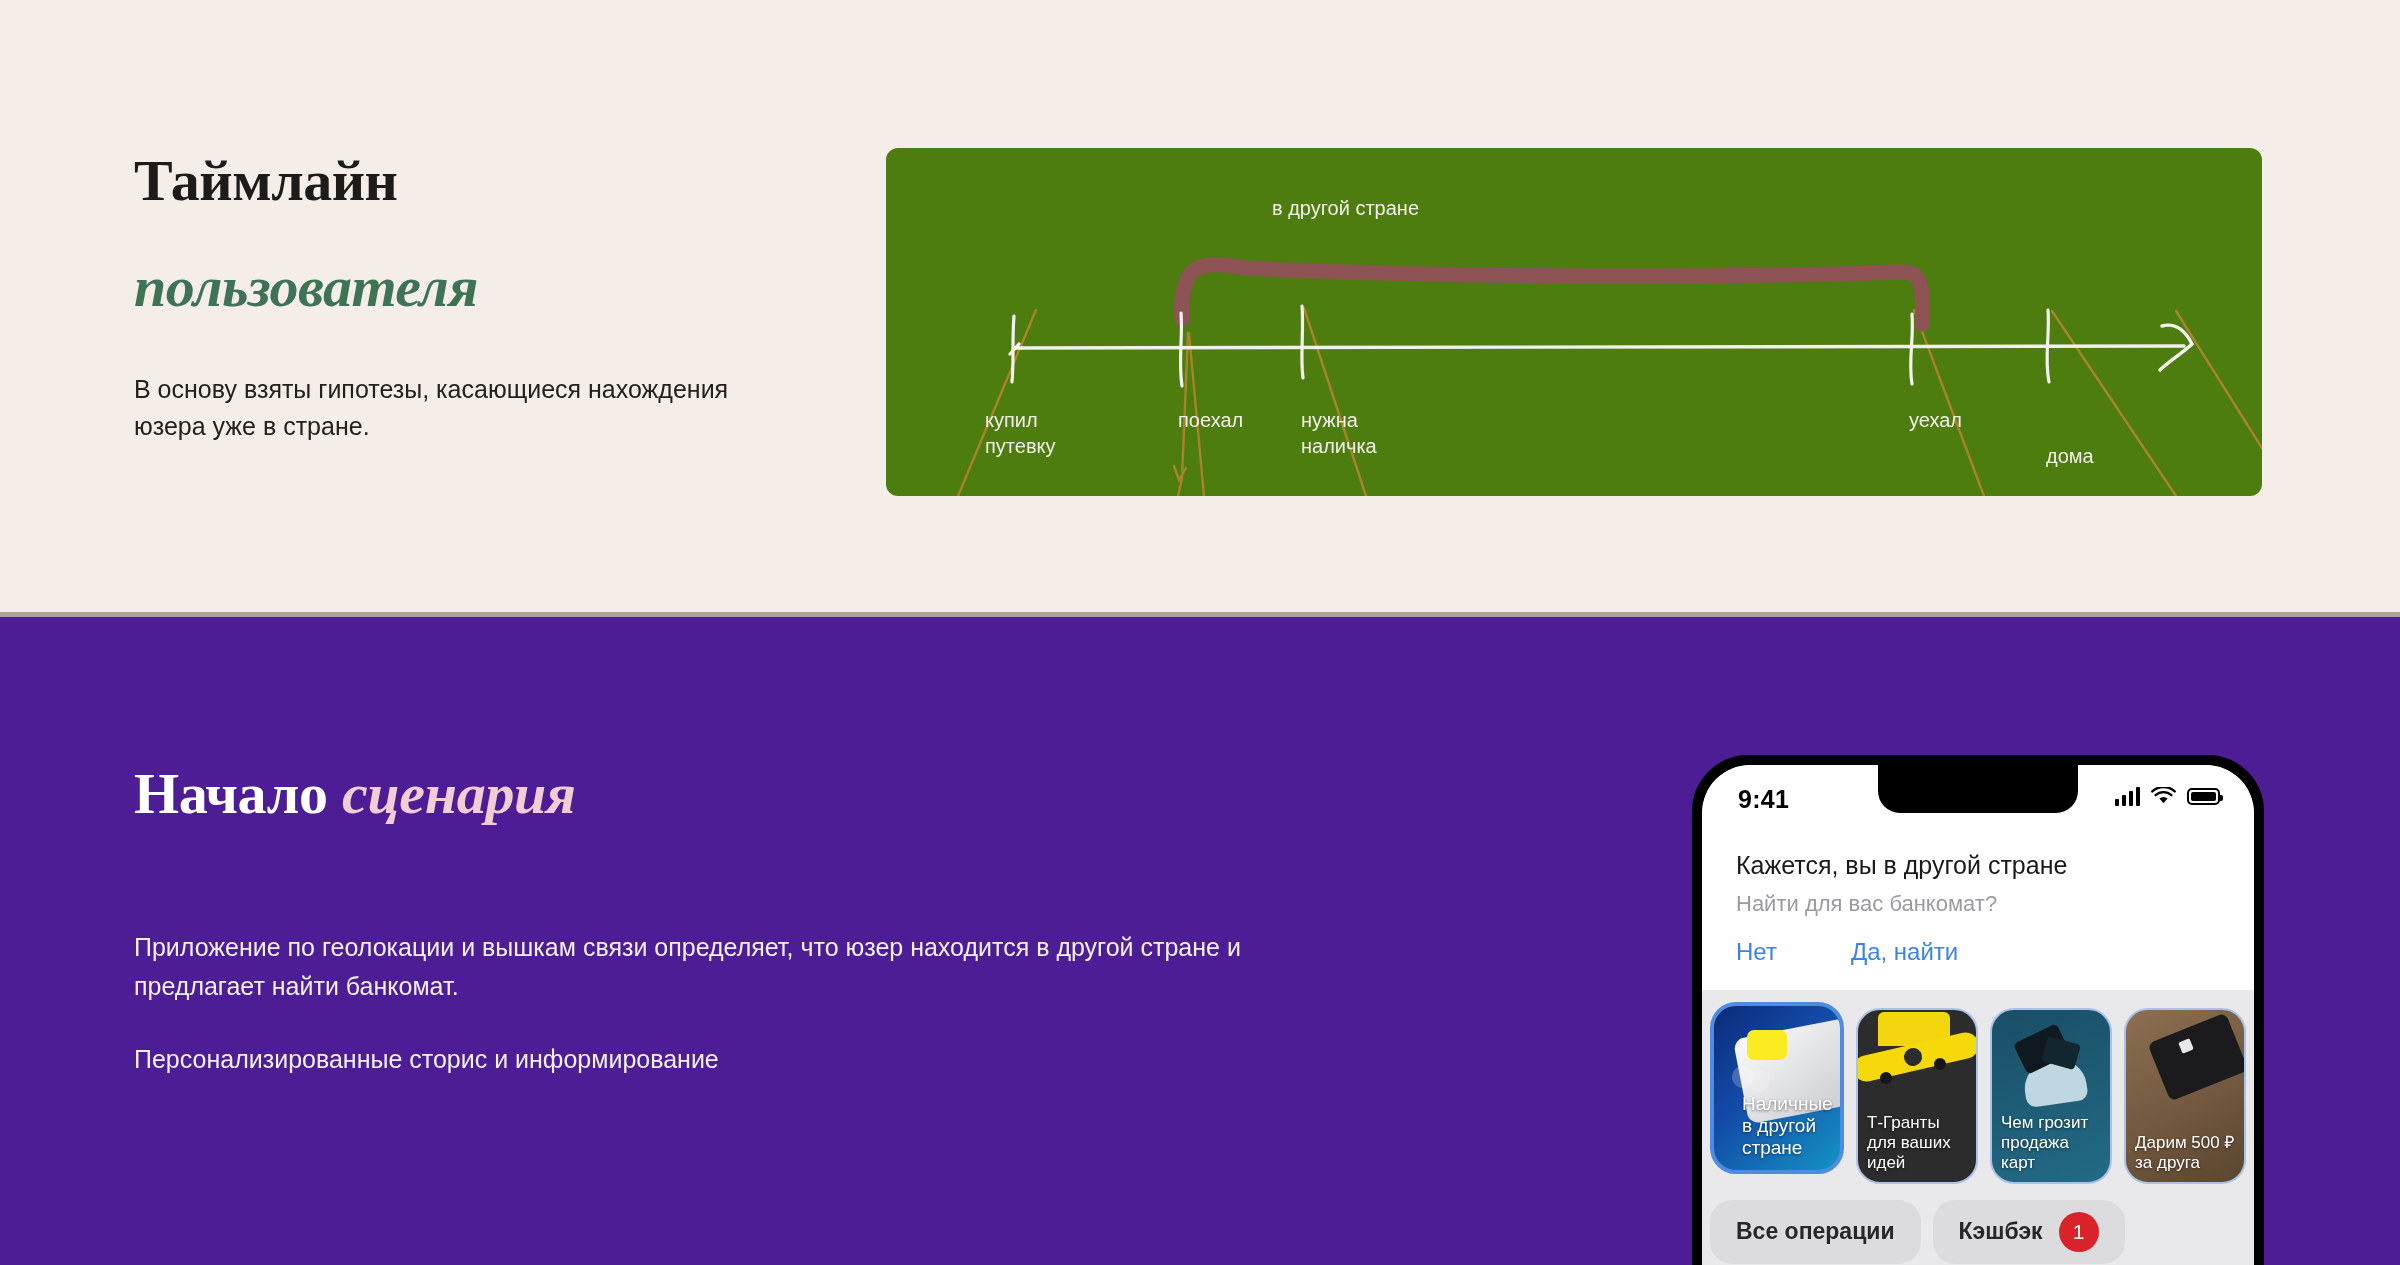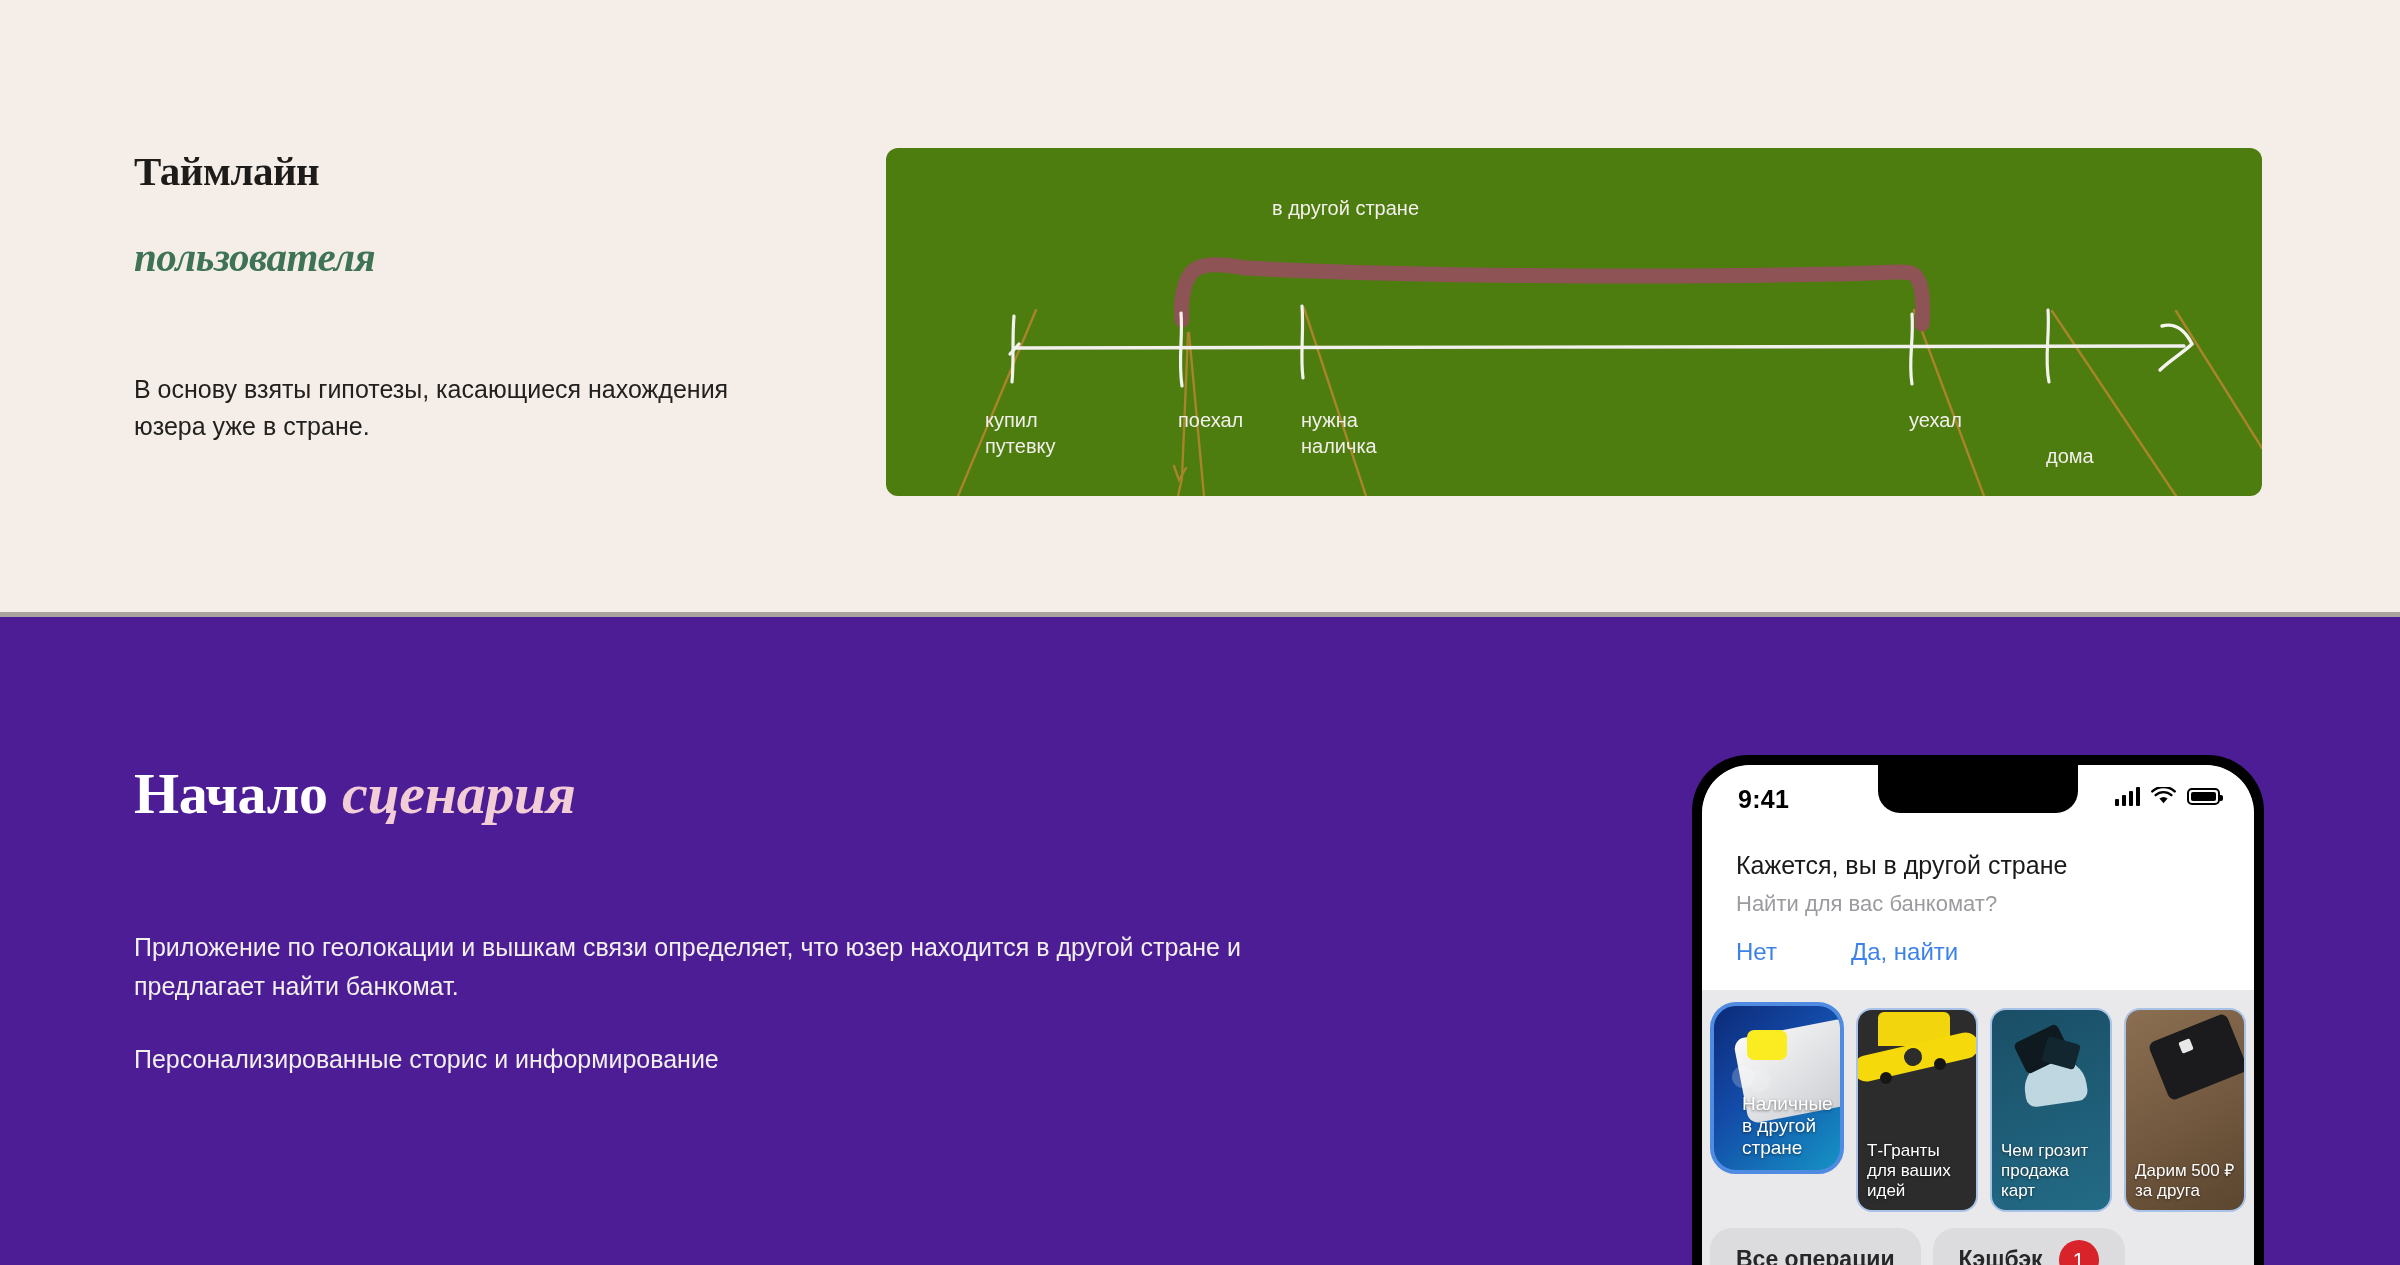--- a/index.html
+++ b/index.html
@@ -17,21 +17,21 @@
     background:#F5EEE8;
   }
   .top-divider {
     position:absolute; left:0; top:612px; width:2400px; height:5px;
     background:#A8A39E;
   }
 
   .headline-top {
     position:absolute; left:134px; top:148px; width:640px;
     font-family:"Liberation Serif", serif;
-    font-size:41px; line-height:1.13; font-weight:700;
+    font-size:58px; line-height:1.13; font-weight:700;
     color:#1D1C1B; letter-spacing:-0.5px;
   }
   .headline-top .accent-green {
     display:block; color:#3E7355; font-style:italic; font-weight:700;margin-top:40px;
   }
 
   .body-top {
     position:absolute; left:134px; top:371px; width:600px;
     font-size:25px; line-height:1.48; color:#23211F;
   }
@@ -126,21 +126,21 @@
   .notif-title { font-size:25px; color:#1A1A1A; line-height:1.3; }
   .notif-sub { font-size:22px; color:#9B9B9F; margin-top:9px; }
   .notif-actions { display:flex; gap:74px; margin-top:21px; }
   .notif-btn { font-size:24px; color:#3C82E8; cursor:pointer; }
 
   .stories {
     position:relative; height:auto; padding:18px 0 0 0;
     display:flex; gap:12px; padding-left:8px;
   }
   .story {
-    position:relative; width:122px; height:204px; border-radius:16px;
+    position:relative; width:122px; height:176px; border-radius:24px;
     overflow:hidden; flex:0 0 auto; border:2px solid #A9C3E8;
   }
   .story.active {
     width:134px; height:172px; margin-top:-6px;
     border:4px solid #4F8BE0; border-radius:26px;
   }
   .story-label {
     position:absolute; left:9px; bottom:9px; right:6px;
     font-size:17px; color:#fff; line-height:1.17;
     text-shadow:0 1px 3px rgba(0,0,0,.55);

